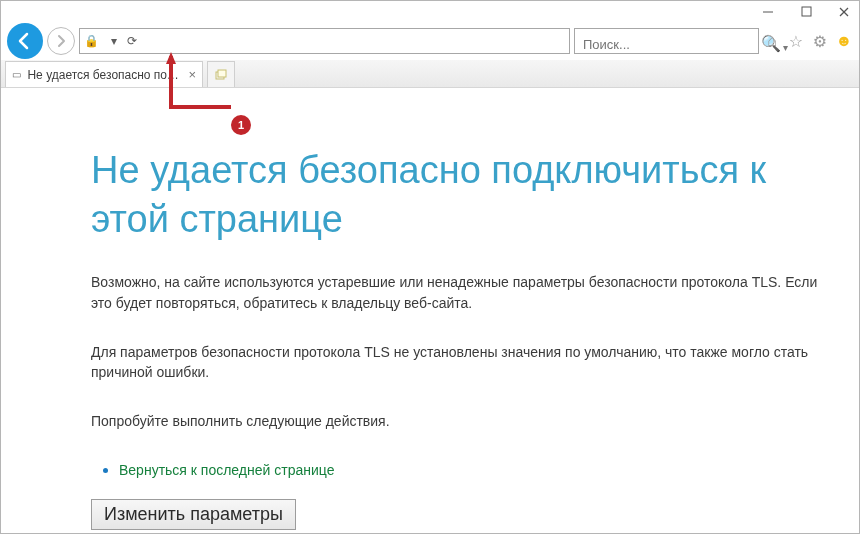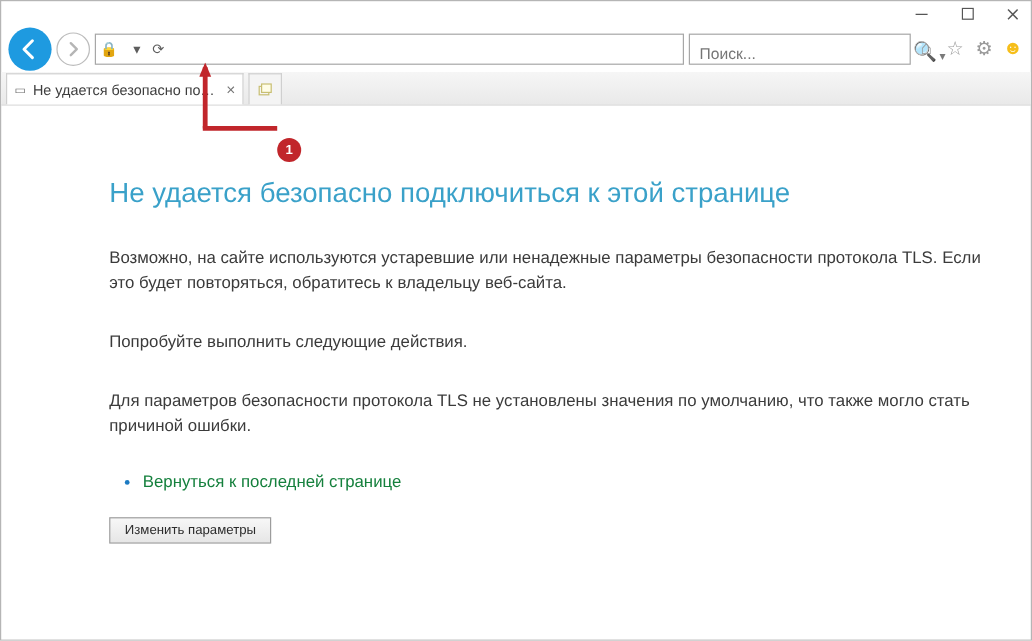--- a/index.html
+++ b/index.html
@@ -17,26 +17,26 @@
 .search input{border:0;outline:0;flex:1;font-size:13px;background:transparent;color:#666}
 .tools{display:flex;gap:6px;color:#9a9a9a;align-items:center}
 .tools .ticon{width:18px;height:18px;display:flex;align-items:center;justify-content:center}
 .tabbar{height:27px;background:linear-gradient(#f6f6f6,#e9e9e9);border-bottom:1px solid #d6d6d6;display:flex;align-items:flex-end;padding-left:4px}
 .tab{height:25px;max-width:210px;background:#fff;border:1px solid #cfcfcf;border-bottom:0;display:flex;align-items:center;padding:0 6px;font-size:12px;color:#3d3d3d;gap:6px}
 .tab .fav{font-size:10px;color:#666}
 .tab .txt{max-width:155px;overflow:hidden;white-space:nowrap;text-overflow:ellipsis}
 .tab .close{color:#777;font-size:13px}
 .newtab{width:26px;height:25px;border:1px solid #cfcfcf;border-bottom:0;margin-left:4px;background:#f4f4f4;display:flex;align-items:center;justify-content:center;color:#aa8}
 .content{flex:1;padding:40px 30px 20px 90px;overflow:auto}
-h1{font-weight:300;color:#3aa1c9;font-size:23px;line-height:1.28;margin:18px 0 25px 0}
+h1{font-weight:300;color:#3aa1c9;font-size:38px;line-height:1.28;margin:18px 0 25px 0}
 p{color:#3b3b3b;font-size:14px;line-height:1.45;margin:29px 0}
 ul.link{margin:14px 0;padding-left:28px}
 ul.link li{color:#1b7ac2}
 ul.link a{color:#15803d;text-decoration:none;font-size:14px}
-button.chg{margin-top:6px;background:linear-gradient(#f7f7f7,#e6e6e6);border:1px solid #9c9c9c;padding:4px 12px;font-size:11px;color:#2b2b2b;cursor:pointer}
+button.chg{margin-top:6px;background:linear-gradient(#f7f7f7,#e6e6e6);border:1px solid #9c9c9c;padding:4px 12px;font-size:18px;color:#2b2b2b;cursor:pointer}
 
 .anno{position:absolute;pointer-events:none}
 .anno svg{display:block}
 .badge{position:absolute;width:20px;height:20px;border-radius:50%;background:#c1262b;color:#fff;font-size:11px;display:flex;align-items:center;justify-content:center;font-weight:600}
 .smile{color:#f6be1a}
 </style>
 </head>
 <body>
 <div class="window">
 
@@ -107,21 +107,21 @@
       <svg width="12" height="12">
           <rect x="1" y="3" width="8" height="7" fill="none" stroke="#c8bf72" stroke-width="1"></rect>
           <rect x="3" y="1" width="8" height="7" fill="#fffde6" stroke="#c8bf72" stroke-width="1"></rect>
         </svg>
     </div>
   </div>
 
   <div class="content">
     <h1>Не удается безопасно подключиться к этой странице</h1>
     <p>Возможно, на сайте используются устаревшие или ненадежные параметры безопасности протокола TLS. Если это будет повторяться, обратитесь к владельцу веб-сайта.</p>
+    <p>Для параметров безопасности протокола TLS не установлены значения по умолчанию, что также могло стать причиной ошибки.</p>
     <p>Попробуйте выполнить следующие действия.</p>
-    <p>Для параметров безопасности протокола TLS не установлены значения по умолчанию, что также могло стать причиной ошибки.</p>
     <ul class="link">
         <li><a href="#">Вернуться к последней странице</a></li>
       </ul>
     <button class="chg">Изменить параметры</button>
   </div>
 
 </div>
 
 </body></html>

